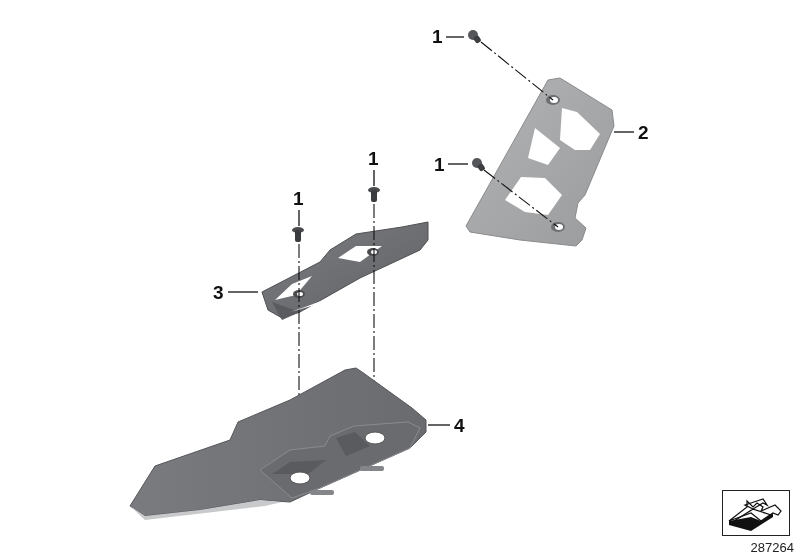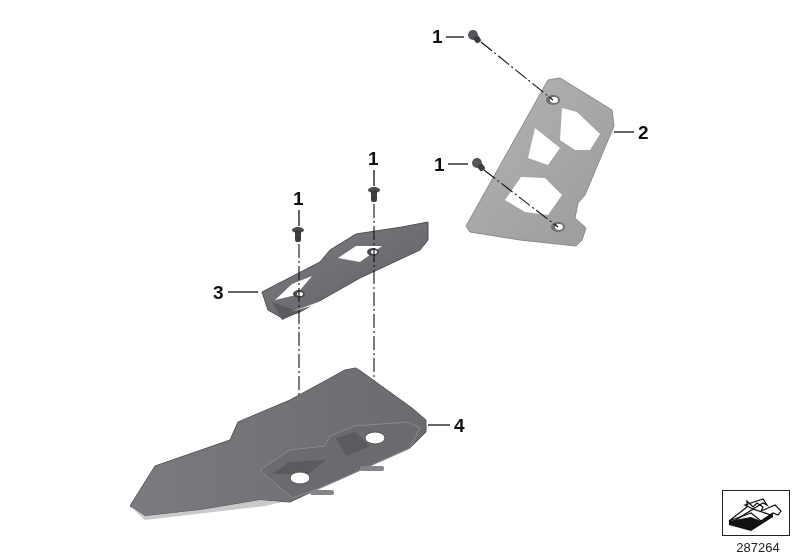--- a/index.html
+++ b/index.html
@@ -1,21 +1,21 @@
 <!DOCTYPE html>
 <html><head>
   <meta charset="utf-8">
   <style>
     html, body { margin: 0; padding: 0; background: #ffffff; }
     body { width: 800px; height: 560px; position: relative; overflow: hidden; font-family: "Liberation Sans", sans-serif; }
     #diagram { position: absolute; left: 0; top: 0; width: 800px; height: 560px; }
     .callout { font-family: "Liberation Sans", sans-serif; font-weight: bold; font-size: 19px; fill: #111; }
     .leader { stroke: #111; stroke-width: 1.3; }
     .axis { stroke: #111; stroke-width: 1.1; stroke-dasharray: 14 3 2 3; fill: none; }
-    .ref-num { position: absolute; left: 722px; top: 540px; width: 72px; text-align: center; font-size: 13px; color: #222; font-family: "Liberation Sans", sans-serif; }
+    .ref-num { position: absolute; left: 722px; top: 540px; width: 72px; text-align: right; font-size: 13px; color: #222; font-family: "Liberation Sans", sans-serif; }
     .nav-box { position: absolute; left: 722px; top: 490px; width: 68px; height: 46px; border: 1px solid #222; box-sizing: border-box; background: #fff; }
   </style>
 </head>
 <body>
 
 <svg id="diagram" viewBox="0 0 800 560" xmlns="http://www.w3.org/2000/svg">
   <defs>
     <linearGradient id="plateGrad" x1="0" y1="0" x2="1" y2="1">
       <stop offset="0" stop-color="#b3b4b6"></stop>
       <stop offset="1" stop-color="#9a9b9d"></stop>

